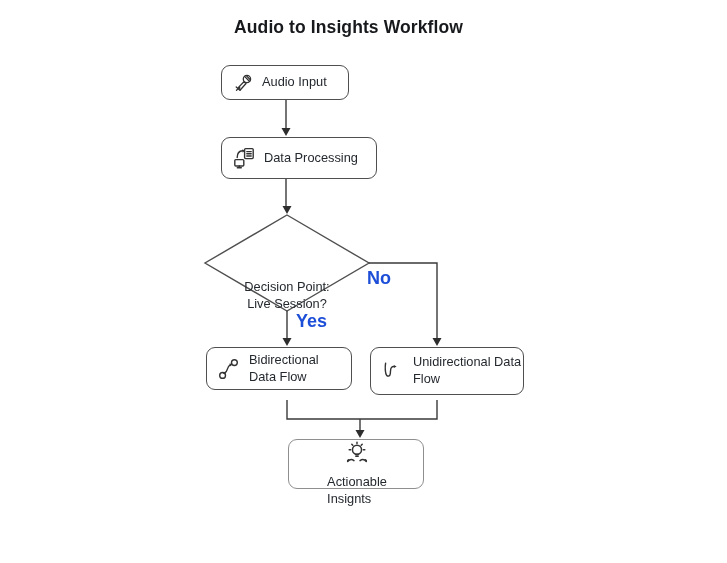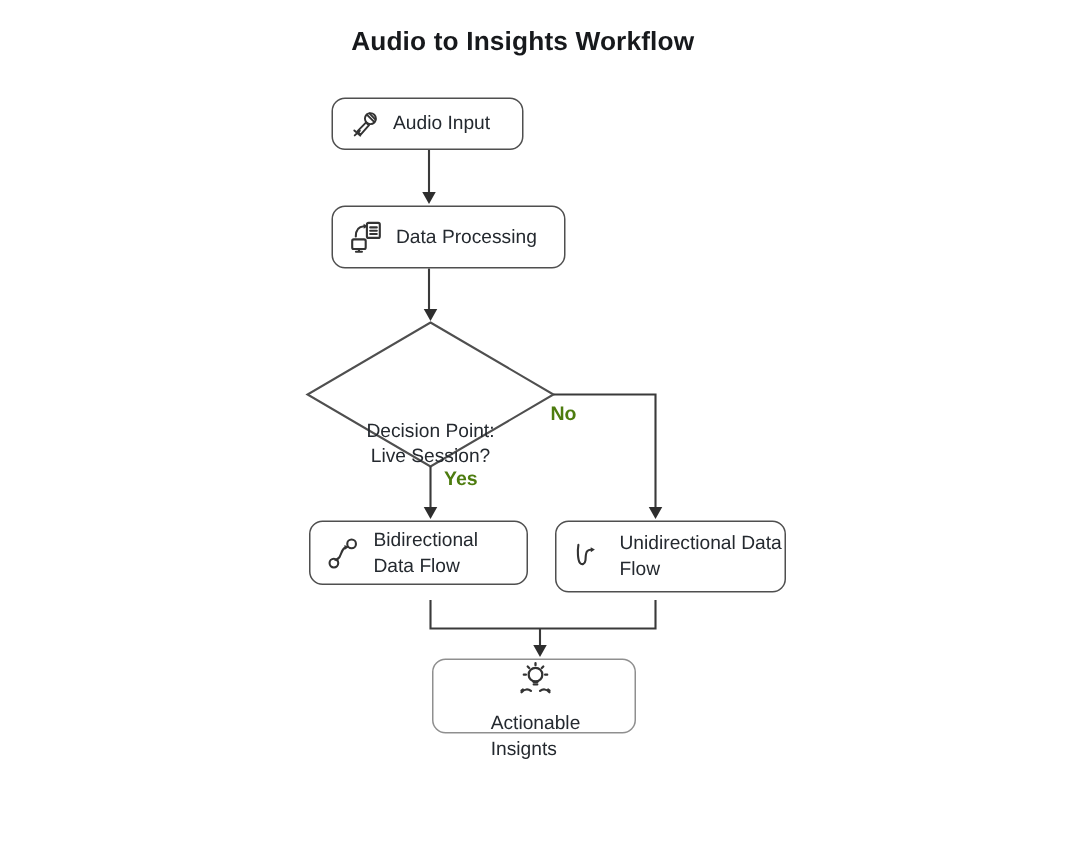--- a/index.html
+++ b/index.html
@@ -22,21 +22,21 @@
   }
   .node.light{border-color:#8f8f8f;flex-direction:column;}
   .label{font-size:12.8px;color:#24292f;line-height:1.3;}
   .label .l{display:block;white-space:nowrap;}
   .decision-text{
     position:absolute;left:222px;top:241px;width:130px;text-align:center;
     font-size:12.8px;color:#24292f;line-height:1.35;margin-top:37px;
   }
   .decision-text .l{display:block;white-space:nowrap;}
   .edge-label{
-    position:absolute;font-size:13px;font-weight:bold;color:#4d7c0f;text-align:right;
+    position:absolute;font-size:18px;font-weight:bold;color:#1d4ed8;text-align:right;
   }
   .edge-label.yes{left:296px;top:311px;}
   .edge-label.no{left:367px;top:268px;}
   .icon{flex:0 0 auto;display:block;}
   .icon path,.icon circle,.icon rect{
     stroke:#333;stroke-width:1.4;fill:none;stroke-linecap:round;stroke-linejoin:round;
   }
   .icon .fill{fill:#333;stroke:none;}
 </style>
 </head>

